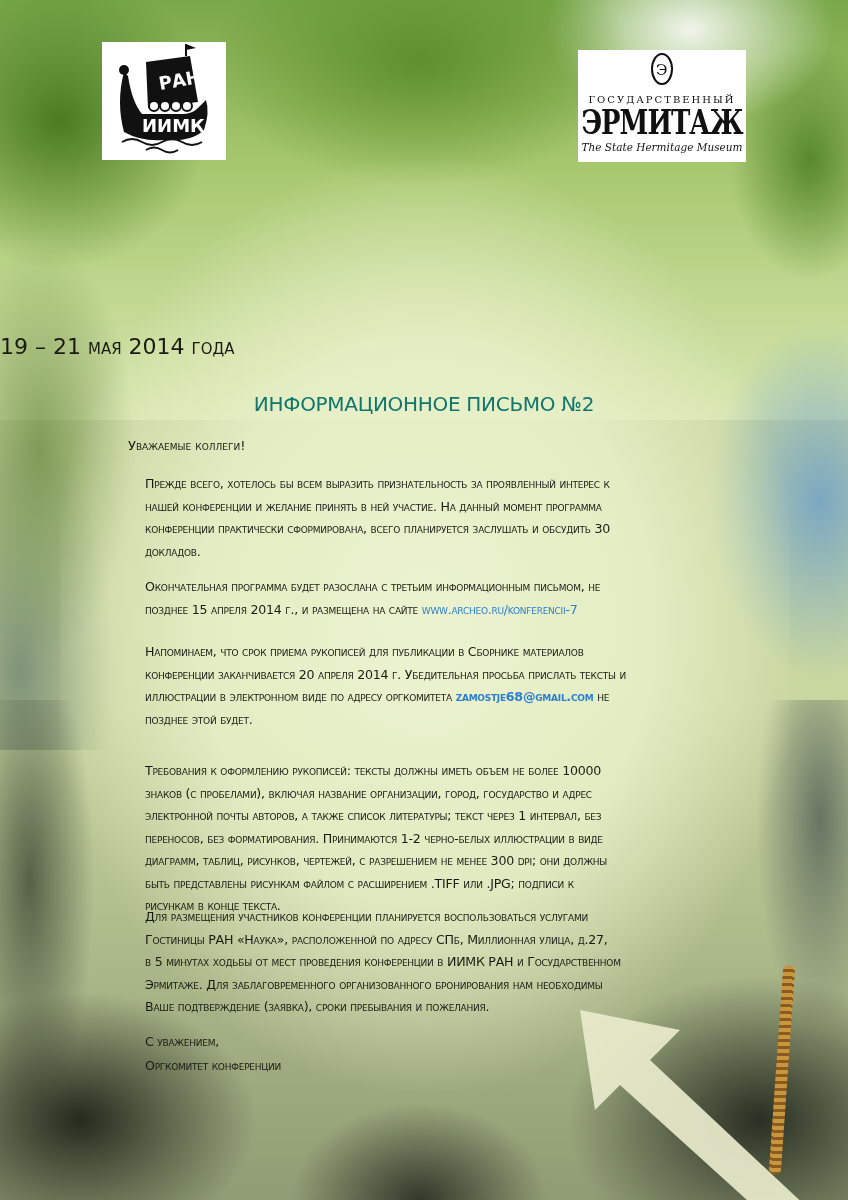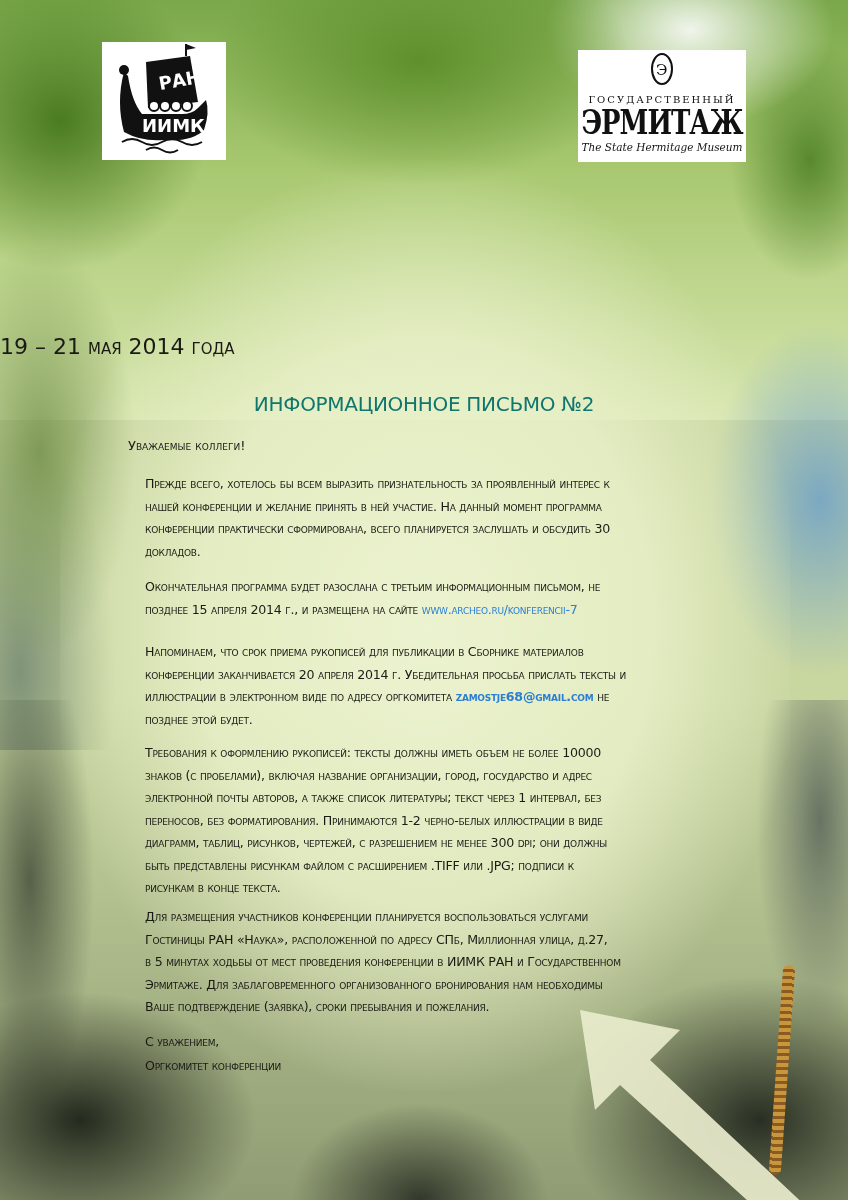--- a/index.html
+++ b/index.html
@@ -149,21 +149,21 @@
     <span class="line"><span>позднее 15 апреля 2014 г., и размещена на сайте </span><span class="link">www.archeo.ru/konferencii-7</span></span>
   </div>
 
   <div class="para" style="top:641px;">
     <span class="line">Напоминаем, что срок приема рукописей для публикации в Сборнике материалов</span>
     <span class="line">конференции заканчивается 20 апреля 2014 г. Убедительная просьба прислать тексты и</span>
     <span class="line"><span>иллюстрации в электронном виде по адресу оргкомитета </span><span class="link-bold">zamostje68@gmail.com</span><span> не</span></span>
     <span class="line">позднее этой будет.</span>
   </div>
 
-  <div class="para" style="top:742px;">
+  <div class="para" style="top:760px;">
     <span class="line">Требования к оформлению рукописей: тексты должны иметь объем не более 10000</span>
     <span class="line">знаков (с пробелами), включая название организации, город, государство и адрес</span>
     <span class="line">электронной почты авторов, а также список литературы; текст через 1 интервал, без</span>
     <span class="line">переносов, без форматирования. Принимаются 1-2 черно-белых иллюстрации в виде</span>
     <span class="line">диаграмм, таблиц, рисунков, чертежей, с разрешением не менее 300 dpi; они должны</span>
     <span class="line">быть представлены рисункам файлом с расширением .TIFF или .JPG; подписи к</span>
     <span class="line">рисункам в конце текста.</span>
   </div>
 
   <div class="para" style="top:906px;">

